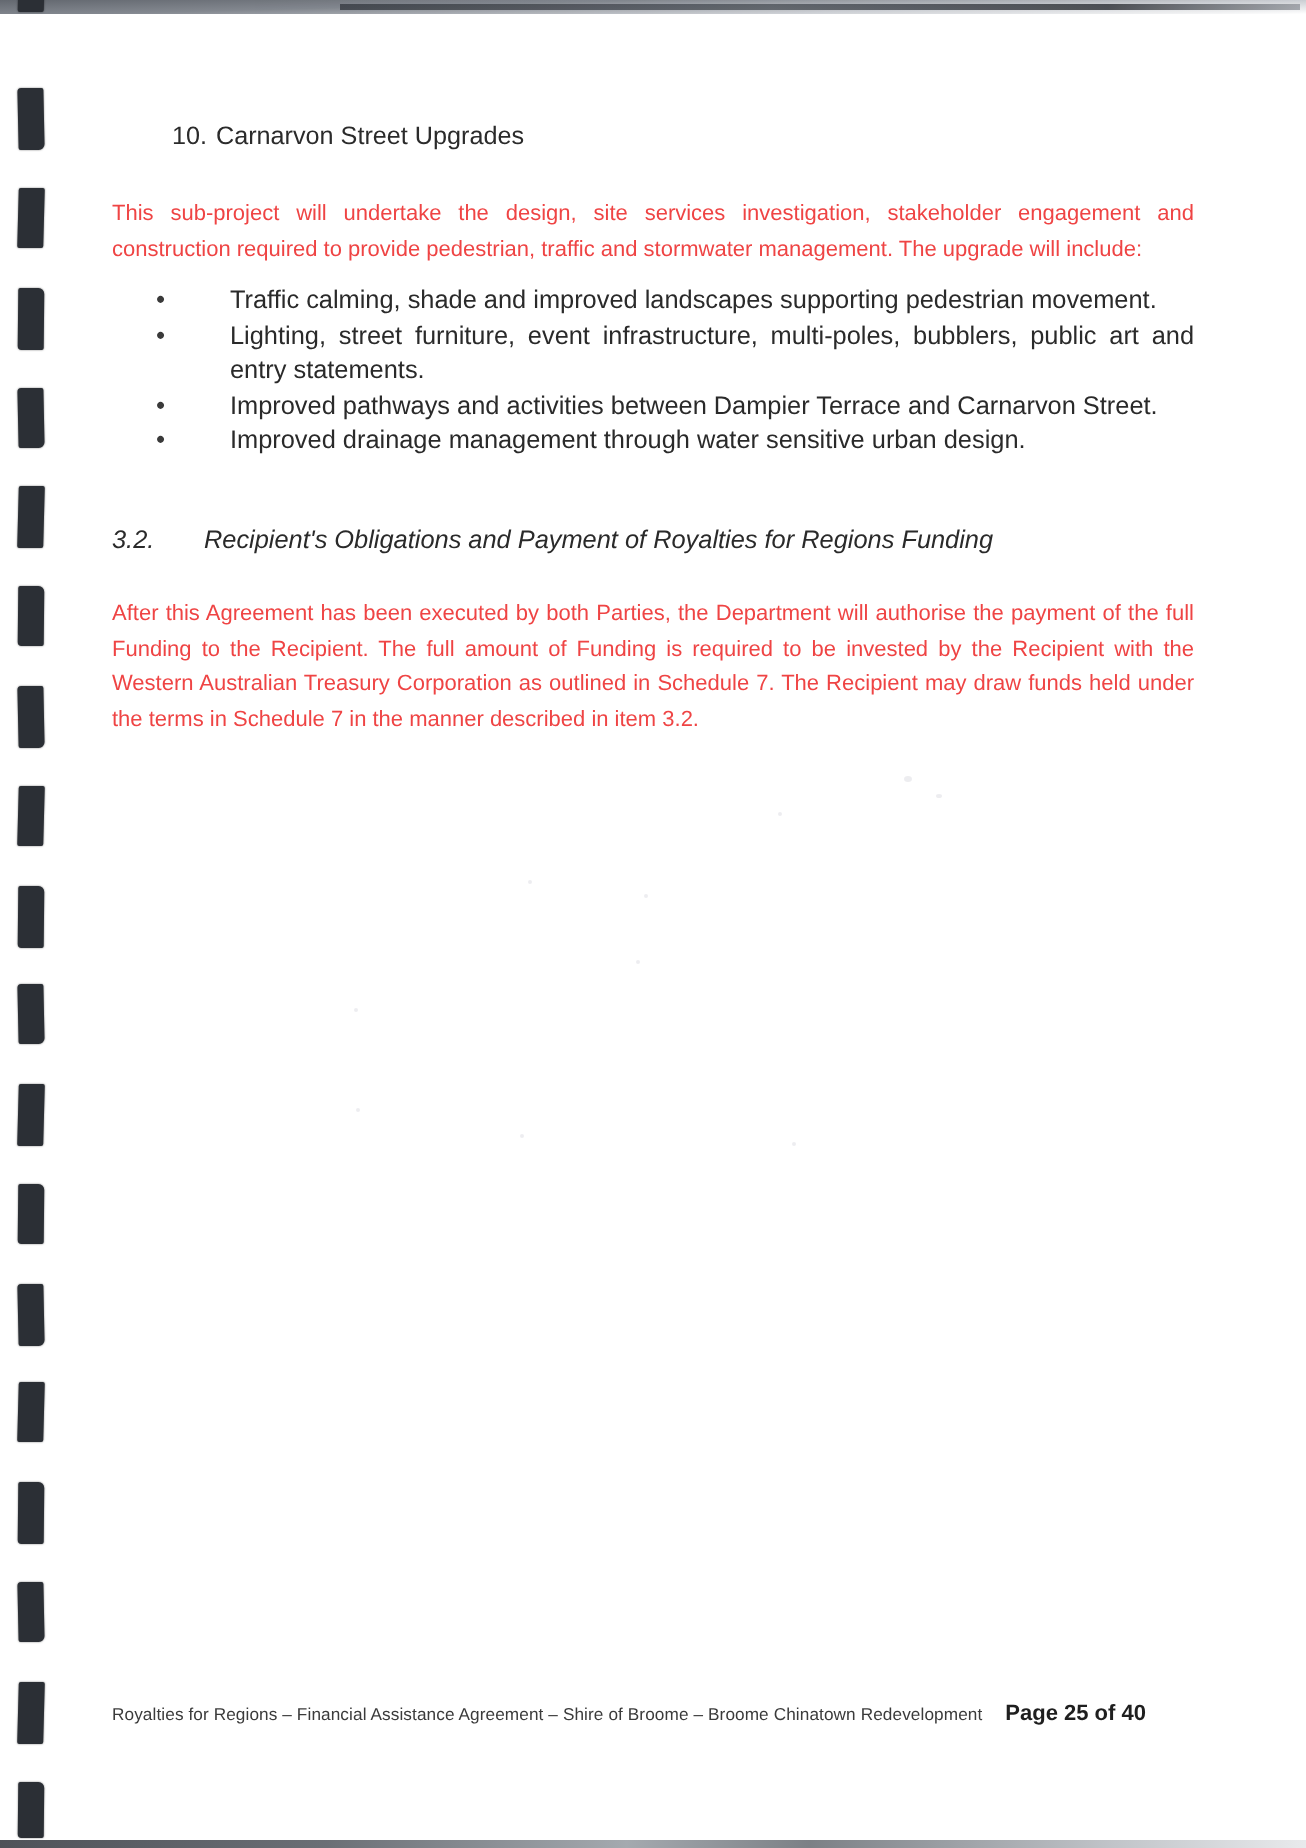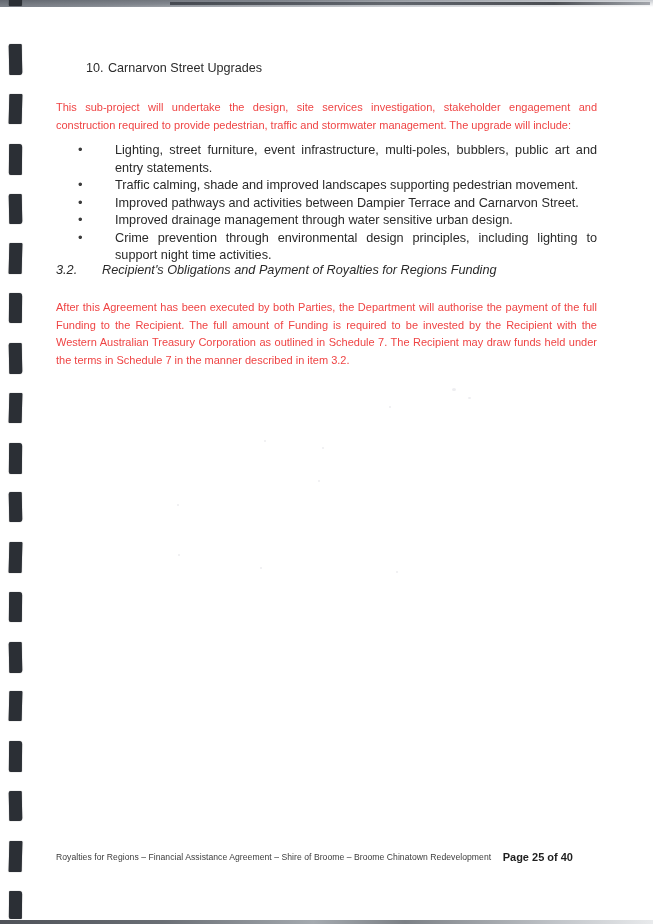--- a/index.html
+++ b/index.html
@@ -234,25 +234,24 @@
 
   <div class="content">
 
     <div class="section-number-heading">
       <span class="num">10.</span><span>Carnarvon Street Upgrades</span>
     </div>
 
     <p class="body-para p1">This sub-project will undertake the design, site services investigation, stakeholder engagement and construction required to provide pedestrian, traffic and stormwater management. The upgrade will include:</p>
 
     <ul class="bullet-list">
+      <li>Traffic calming, shade and improved landscapes supporting pedestrian movement.</li>
       <li>Lighting, street furniture, event infrastructure, multi-poles, bubblers, public art and entry statements.</li>
-      <li>Traffic calming, shade and improved landscapes supporting pedestrian movement.</li>
       <li>Improved pathways and activities between Dampier Terrace and Carnarvon Street.</li>
       <li>Improved drainage management through water sensitive urban design.</li>
-      <li>Crime prevention through environmental design principles, including lighting to support night time activities.</li>
     </ul>
 
     <div class="sub-heading">
       <span class="sh-num">3.2.</span><span>Recipient's Obligations and Payment of Royalties for Regions Funding</span>
     </div>
 
     <p class="body-para p2">After this Agreement has been executed by both Parties, the Department will authorise the payment of the full Funding to the Recipient.  The full amount of Funding is required to be invested by the Recipient with the Western Australian Treasury Corporation as outlined in Schedule 7. The Recipient may draw funds held under the terms in Schedule 7 in the manner described in item 3.2.</p>
 
   </div>
 

